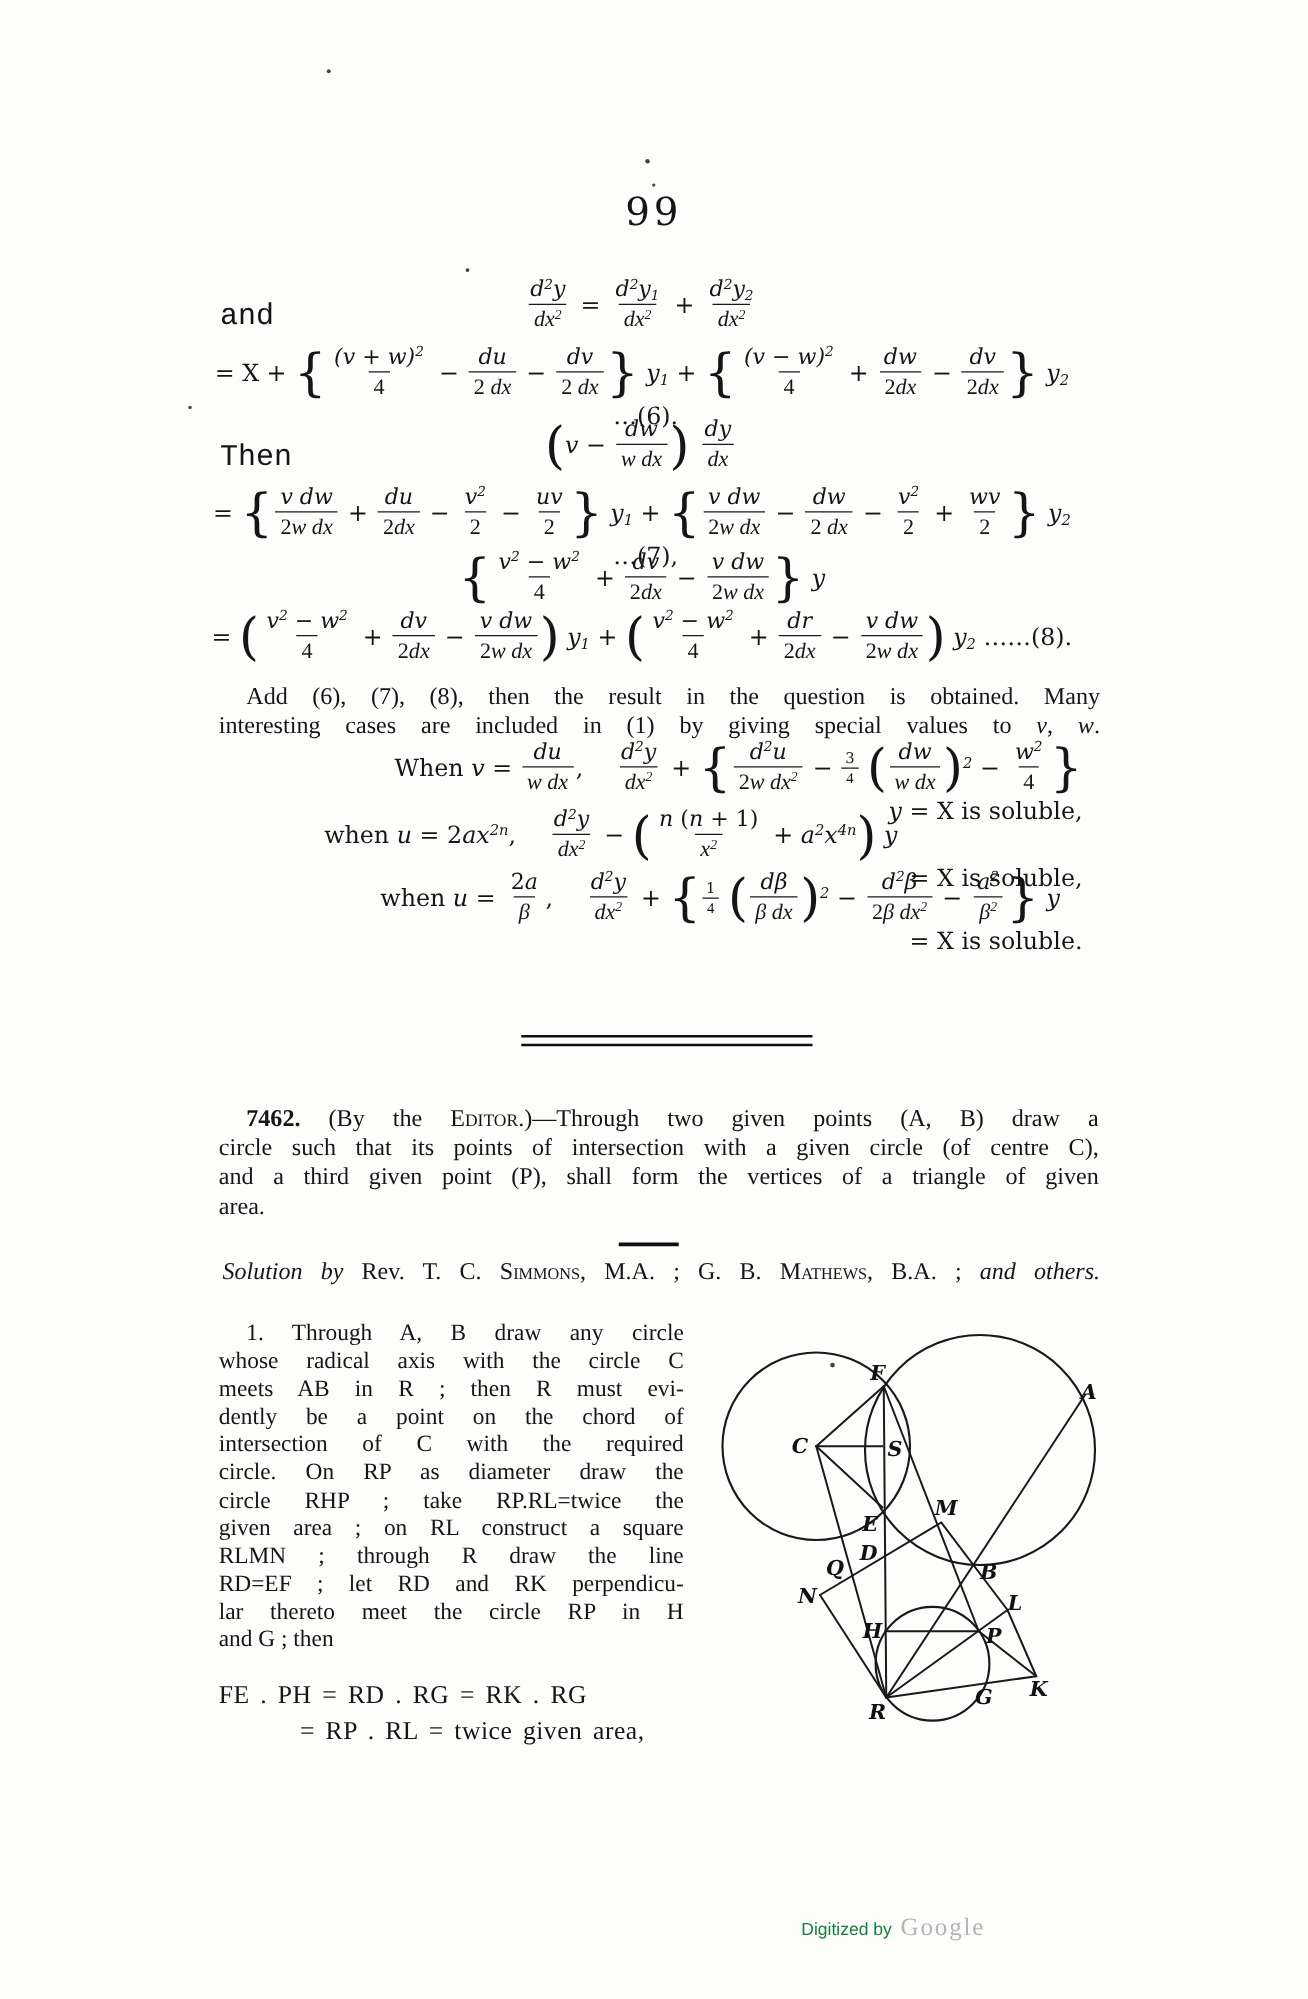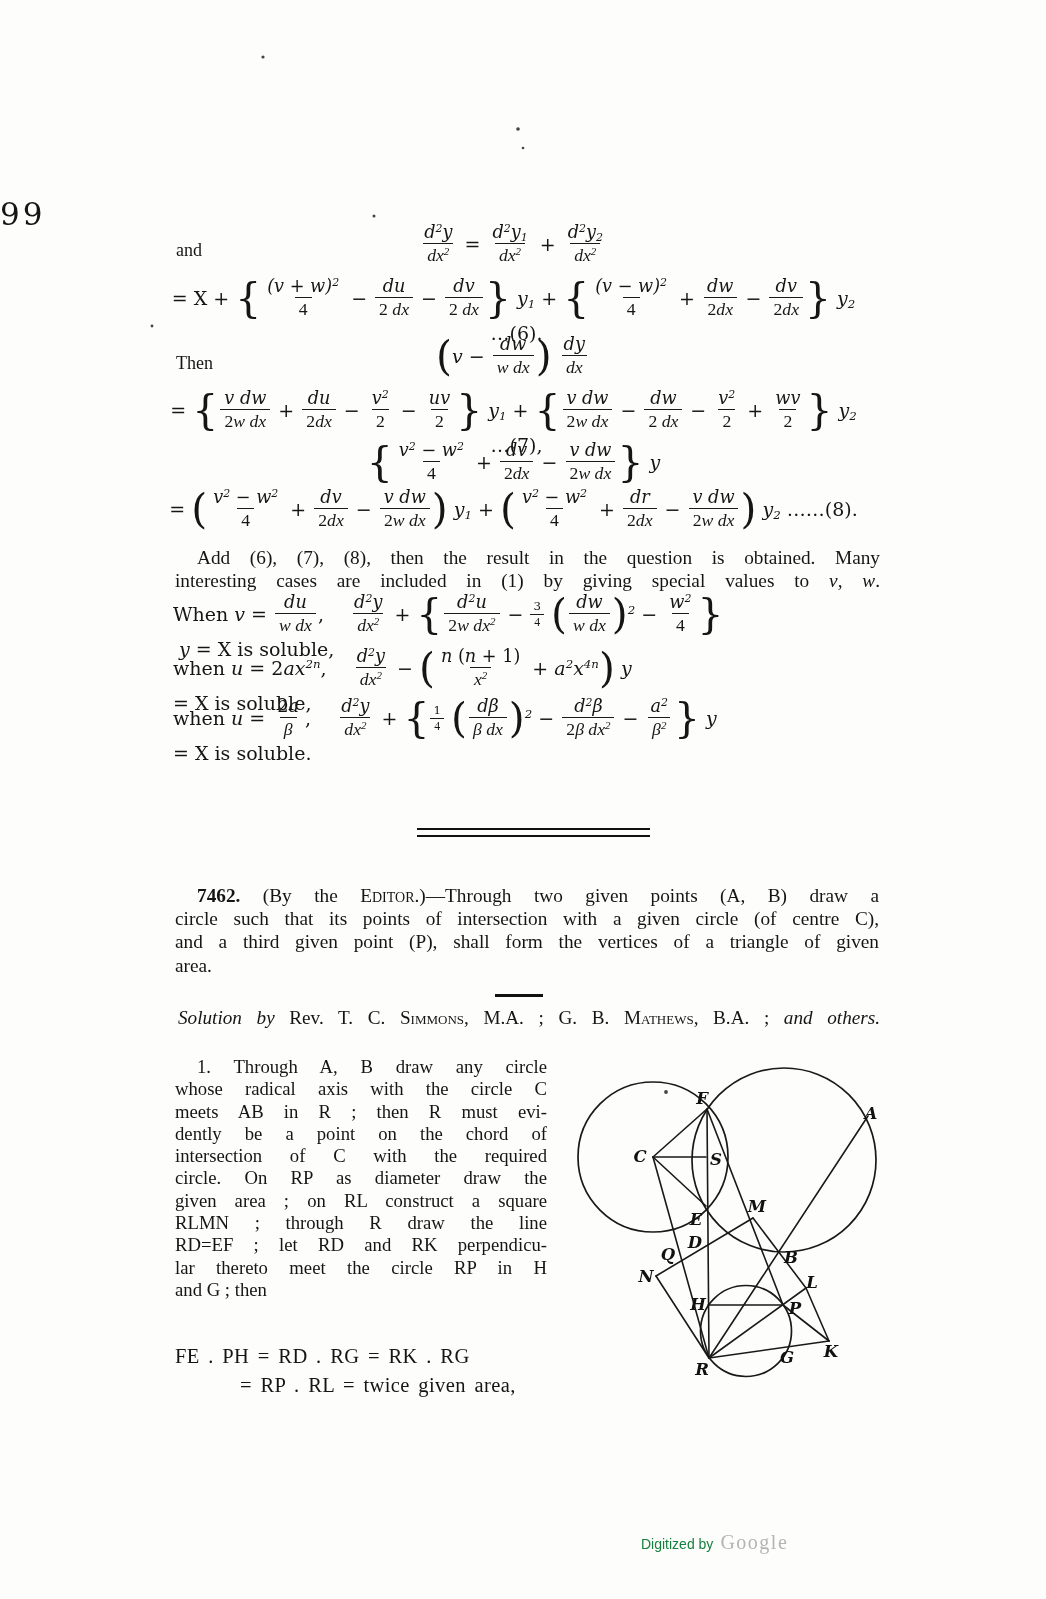--- a/index.html
+++ b/index.html
@@ -1,34 +1,34 @@
 <!DOCTYPE html>
 <html><head>
 <meta charset="utf-8">
 <style>
   html,body{margin:0;padding:0;background:#ffffff;}
   .page{position:relative;width:1046px;height:1599px;background:#fdfdfc;
         font-family:"Liberation Serif",serif;color:#151515;overflow:hidden;}
 
   
   .abs{position:absolute;}
-  .pgnum{top:152px;left:0;width:1046px;
-         font-family:"DejaVu Serif",serif;font-size:31px;letter-spacing:3px;margin-top:44px;}
+  .pgnum{top:152px;left:0;width:1046px;text-align:center;
+         font-family:"DejaVu Serif",serif;font-size:31px;letter-spacing:3px;}
   .tline{line-height:inherit;}
   .tline.just{text-align:justify;text-align-last:justify;}
   .tline.ind{text-indent:22px;}
 
   .para{font-size:19.3px;line-height:23.2px;}
   .colpara{font-size:18.7px;line-height:22.3px;}
 
   
   .disp{position:absolute;left:161px;width:705px;text-align:center;
         font-family:"DejaVu Serif",serif;font-size:19px;}
-  .disp.lft{text-align:left;padding-left:12px;width:693px;}
-  .eqlabel{position:absolute;left:176px;font-size:18px;font-family:Liberation Serif, serif;}
+  .disp.lft{text-align:right;padding-left:12px;width:693px;}
+  .eqlabel{position:absolute;left:176px;font-size:24px;font-family:Liberation Mono, monospace;}
 
   .disp .rm,.disp .mi{white-space:pre;}
   .mi{font-style:italic;}
   .rm{font-style:normal;}
   .bd{font-weight:bold;}
   .itx{font-style:italic;}
   .scx{font-variant:small-caps;}
   .gap{display:inline-block;}
 
   .fr{display:inline-flex;flex-direction:column;align-items:center;
@@ -235,20 +235,21 @@
 
   <div class="abs" style="top:1007px;left:178px;width:702px;font-size:19.2px;text-align:justify;text-align-last:justify;"><span class="itx">Solution by </span><span class="rm">Rev. T. C. </span><span class="scx">Simmons</span><span class="rm">, M.A. ;  G. B. </span><span class="scx">Mathews</span><span class="rm">, B.A. ; </span><span class="itx">and others.</span></div>
 
   <div class="abs colpara" style="top:1056px;left:175px;width:372px;">
       <div class="tline just ind">1. Through A, B draw any circle</div>
       <div class="tline just">whose radical axis with the circle C</div>
       <div class="tline just">meets AB in R ; then R must evi-</div>
       <div class="tline just">dently be a point on the chord of</div>
       <div class="tline just">intersection of C with the required</div>
       <div class="tline just">circle. On RP as diameter draw the</div>
+      <div class="tline just">circle RHP ; take RP.RL=twice the</div>
       <div class="tline just">given area ; on RL construct a square</div>
       <div class="tline just">RLMN ; through R draw the line</div>
       <div class="tline just">RD=EF ; let RD and RK perpendicu-</div>
       <div class="tline just">lar thereto meet the circle RP in H</div>
       <div class="tline">and G ; then</div>
     </div>
 
   <div class="abs beq" style="top:1345px;left:175px;">FE . PH = RD . RG = RK . RG</div>
   <div class="abs beq" style="top:1374px;left:240px;">= RP . RL = twice given area,</div>
 

